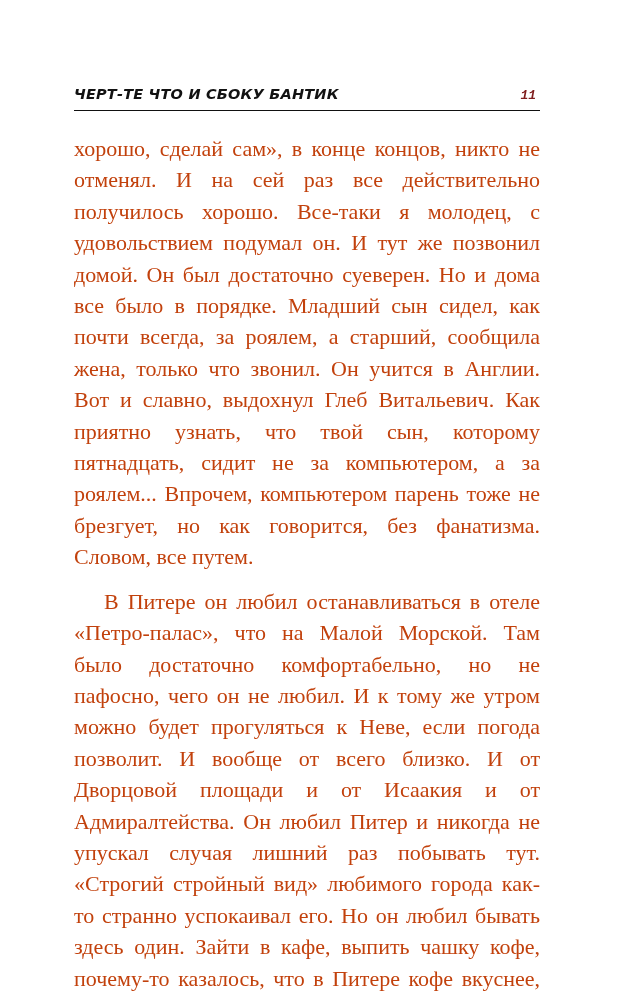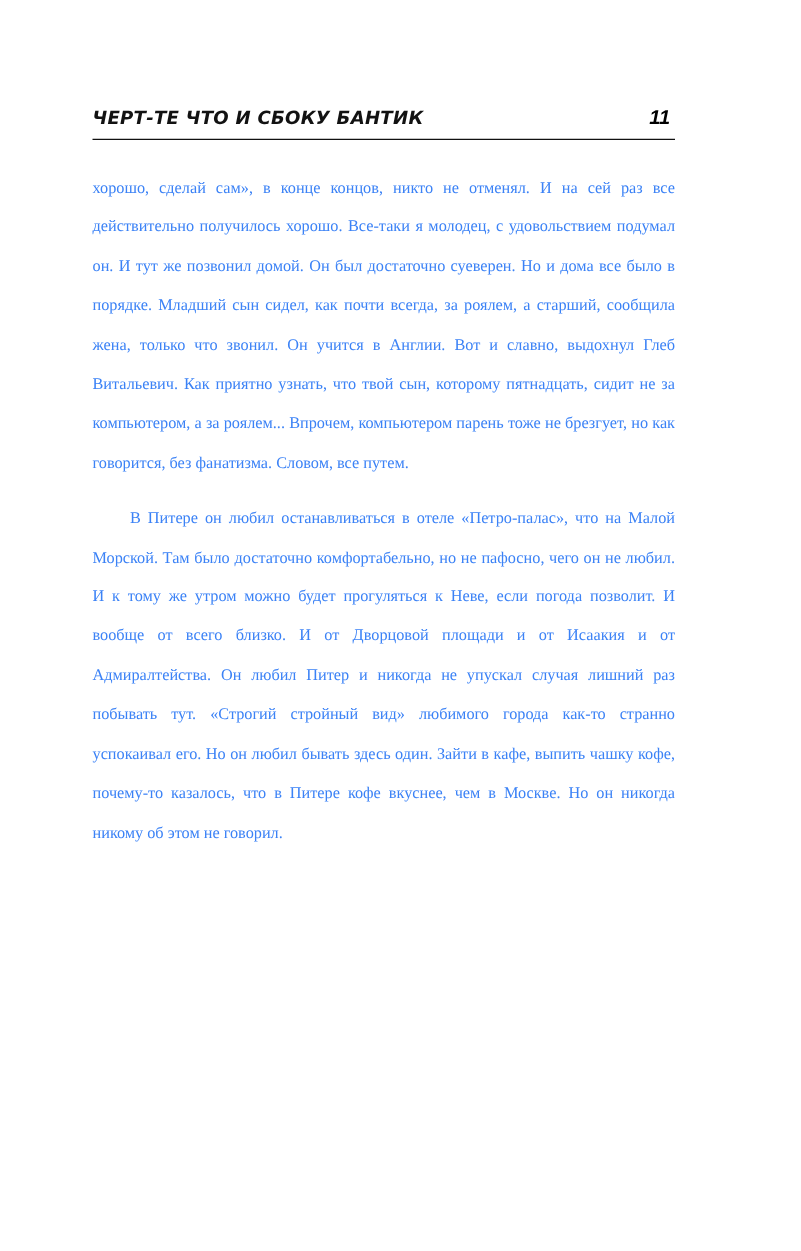--- a/index.html
+++ b/index.html
@@ -38,33 +38,33 @@
   .running-head .title {
     font-family: "DejaVu Sans", sans-serif;
     font-weight: bold;
     font-style: italic;
     font-size: 14.5px;
     letter-spacing: 0.2px;
     color: #121212;
     text-transform: uppercase;
   }
   .running-head .folio {
-    font-family: Liberation Sans, sans-serif;
+    font-family: Liberation Mono, monospace;
     font-style: italic;
     font-weight: bold;
-    font-size: 16px;
-    color: #000000;
+    font-size: 13px;
+    color: #7f1d1d;
     padding-right: 4px;
   }
   .body-text p {
     margin: 0;
     font-family: "Liberation Serif", serif;
-    font-size: 13px;
+    font-size: 22px;
     line-height: 31.4px;
-    color: #3b82f6;
+    color: #c2410c;
     text-align: justify;
     text-align-last: left;
     -webkit-hyphens: manual;
     hyphens: manual;
   }
   .body-text p.indent {
     text-indent: 30px;
   }
   .body-text p + p {
     margin-top: 13px;

